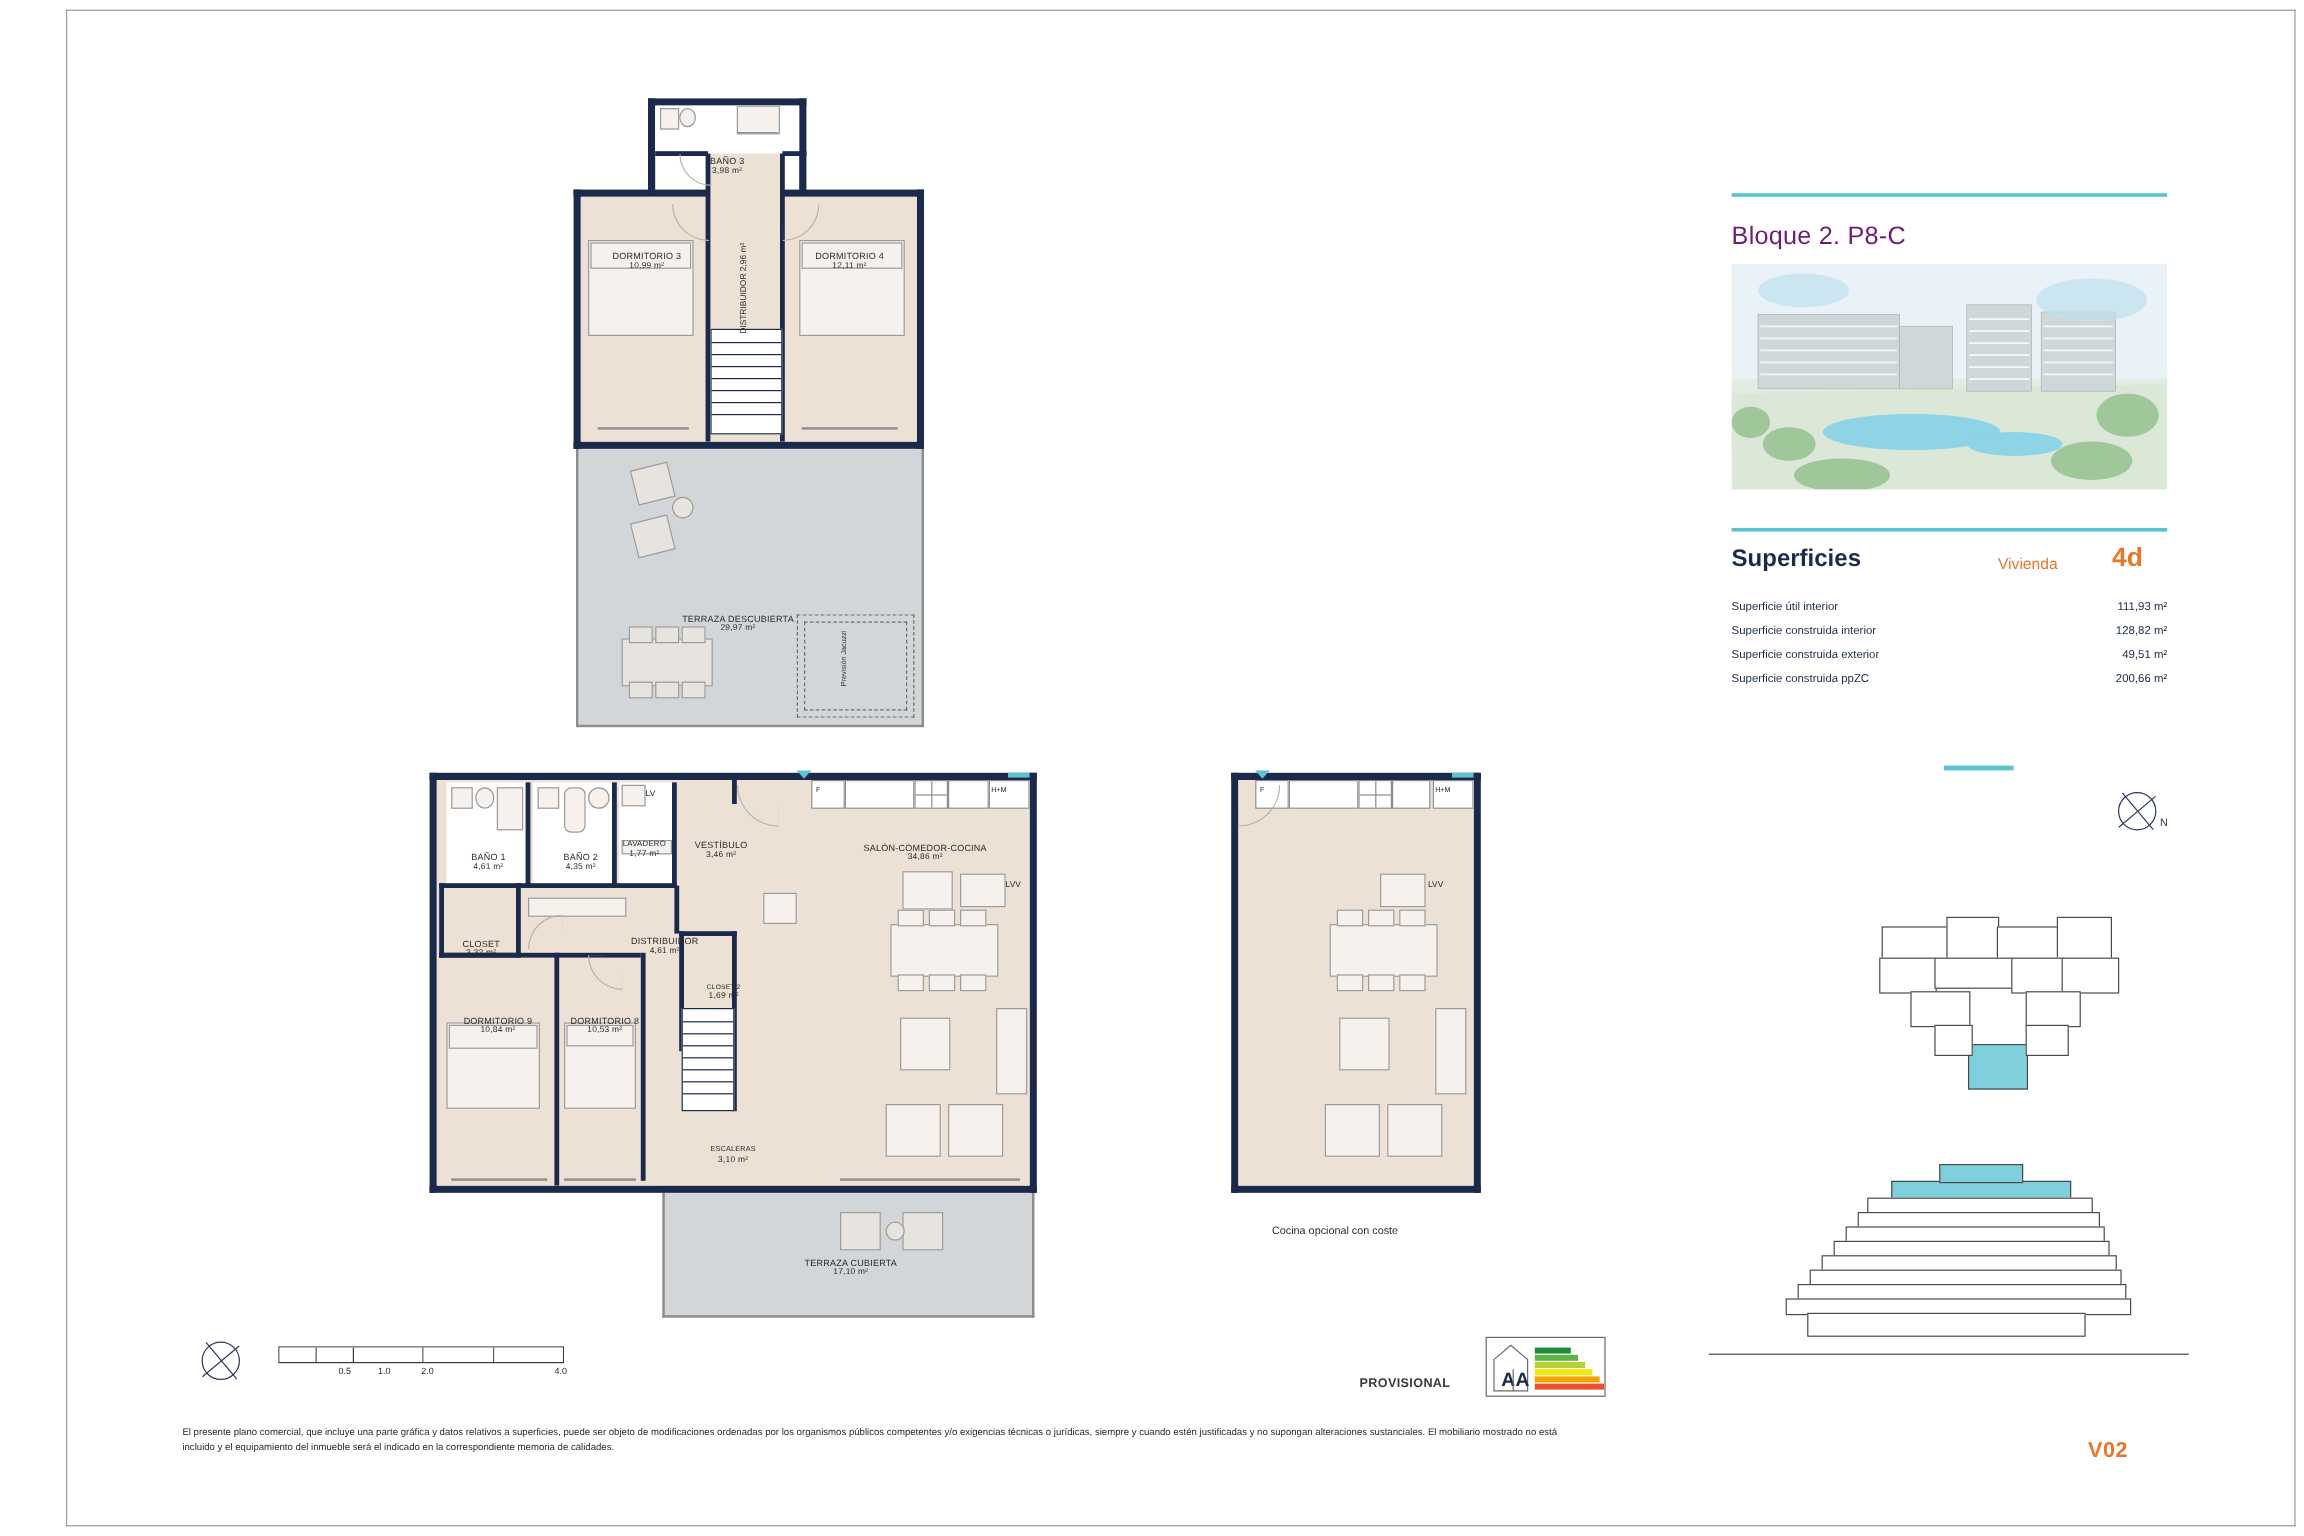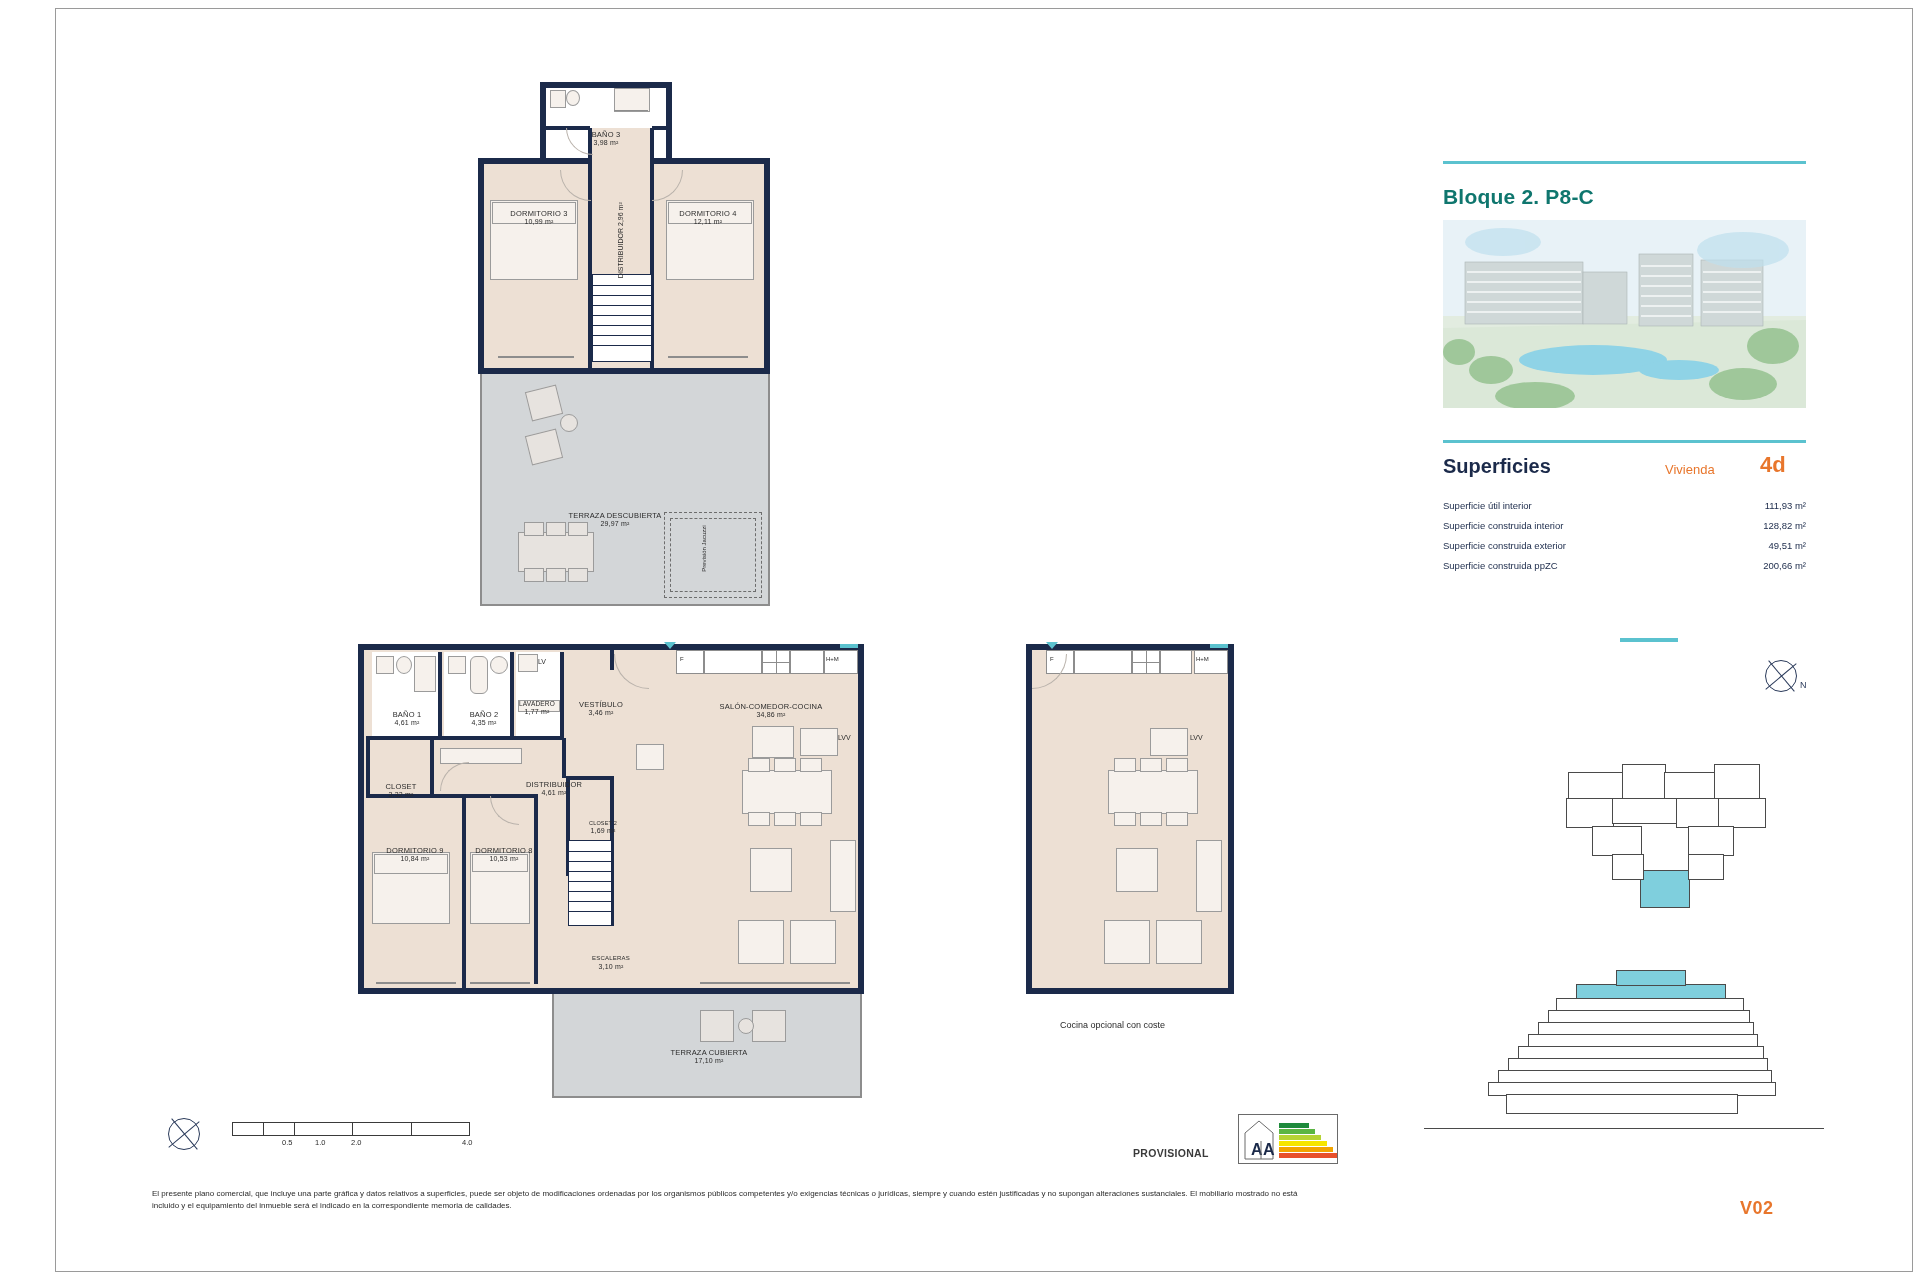--- a/index.html
+++ b/index.html
@@ -119,22 +119,22 @@
   }
 
   
   .rule {
     position: absolute;
     background: #5bc2cf;
   }
   .panel-title {
     position: absolute;
     font-size: 21px;
-    font-weight: bold;
-    color: #0f766e;
+    font-weight: normal;
+    color: #701a75;
     letter-spacing: .2px;
   }
   .render {
     position: absolute;
     overflow: hidden;
     background: linear-gradient(#eaf3f7 0%, #eaf3f7 46%, #dfeadd 46%, #e7efe4 100%);
   }
   .sup-title {
     position: absolute;
     font-size: 20px;

